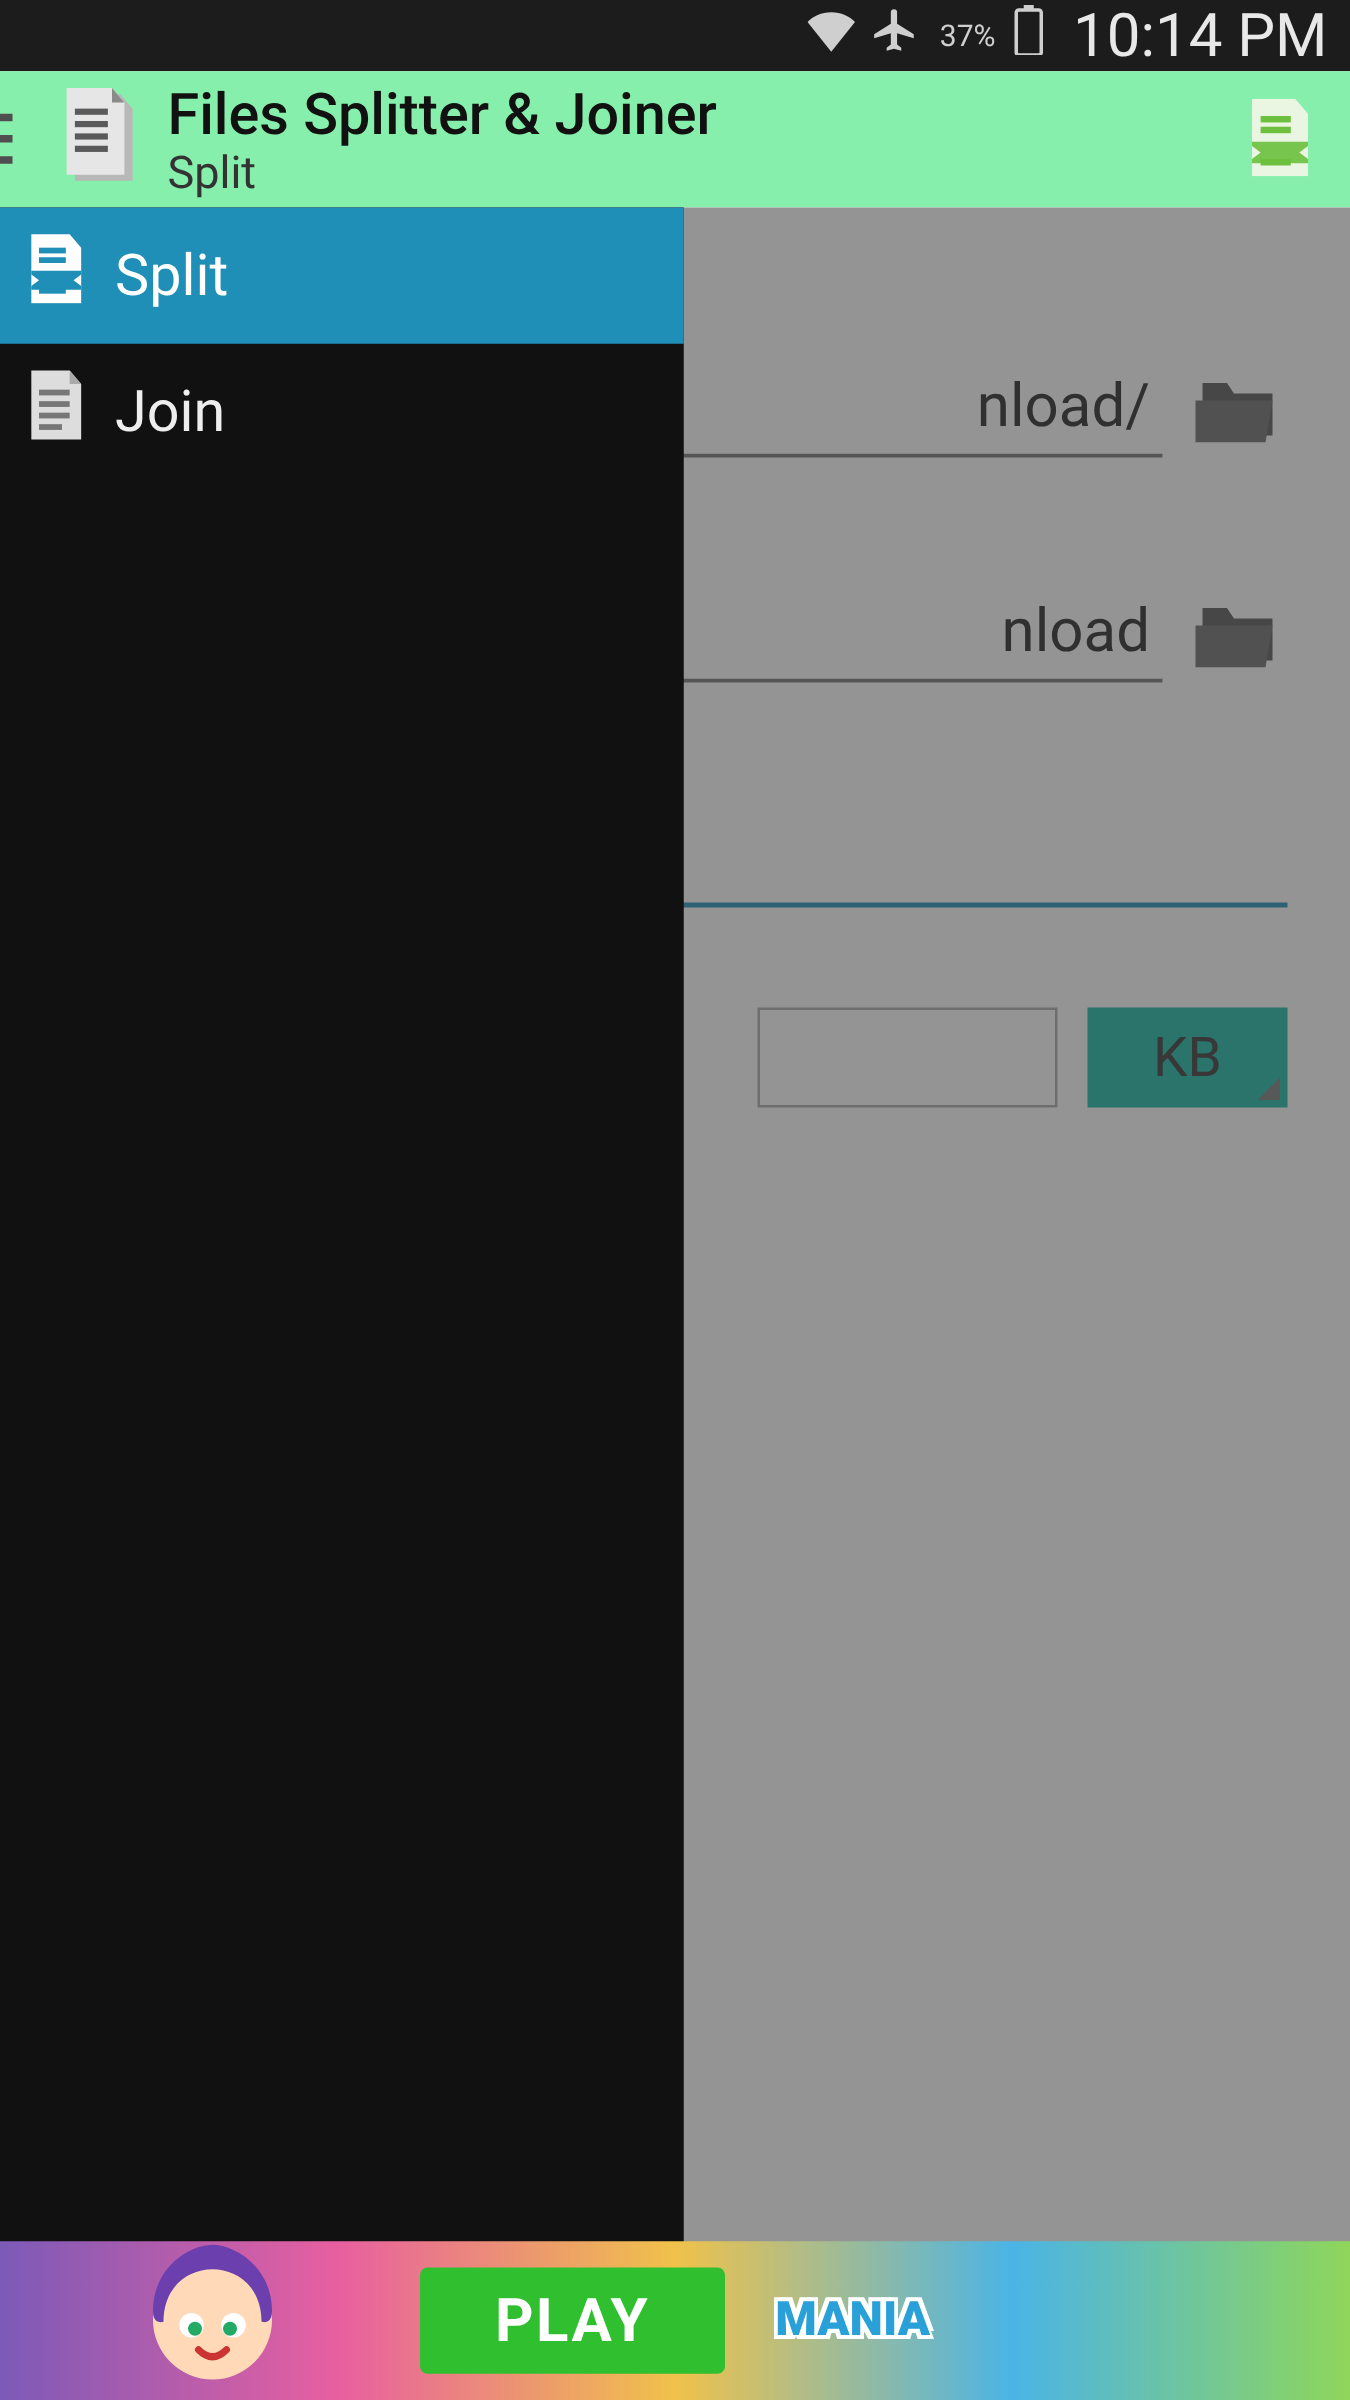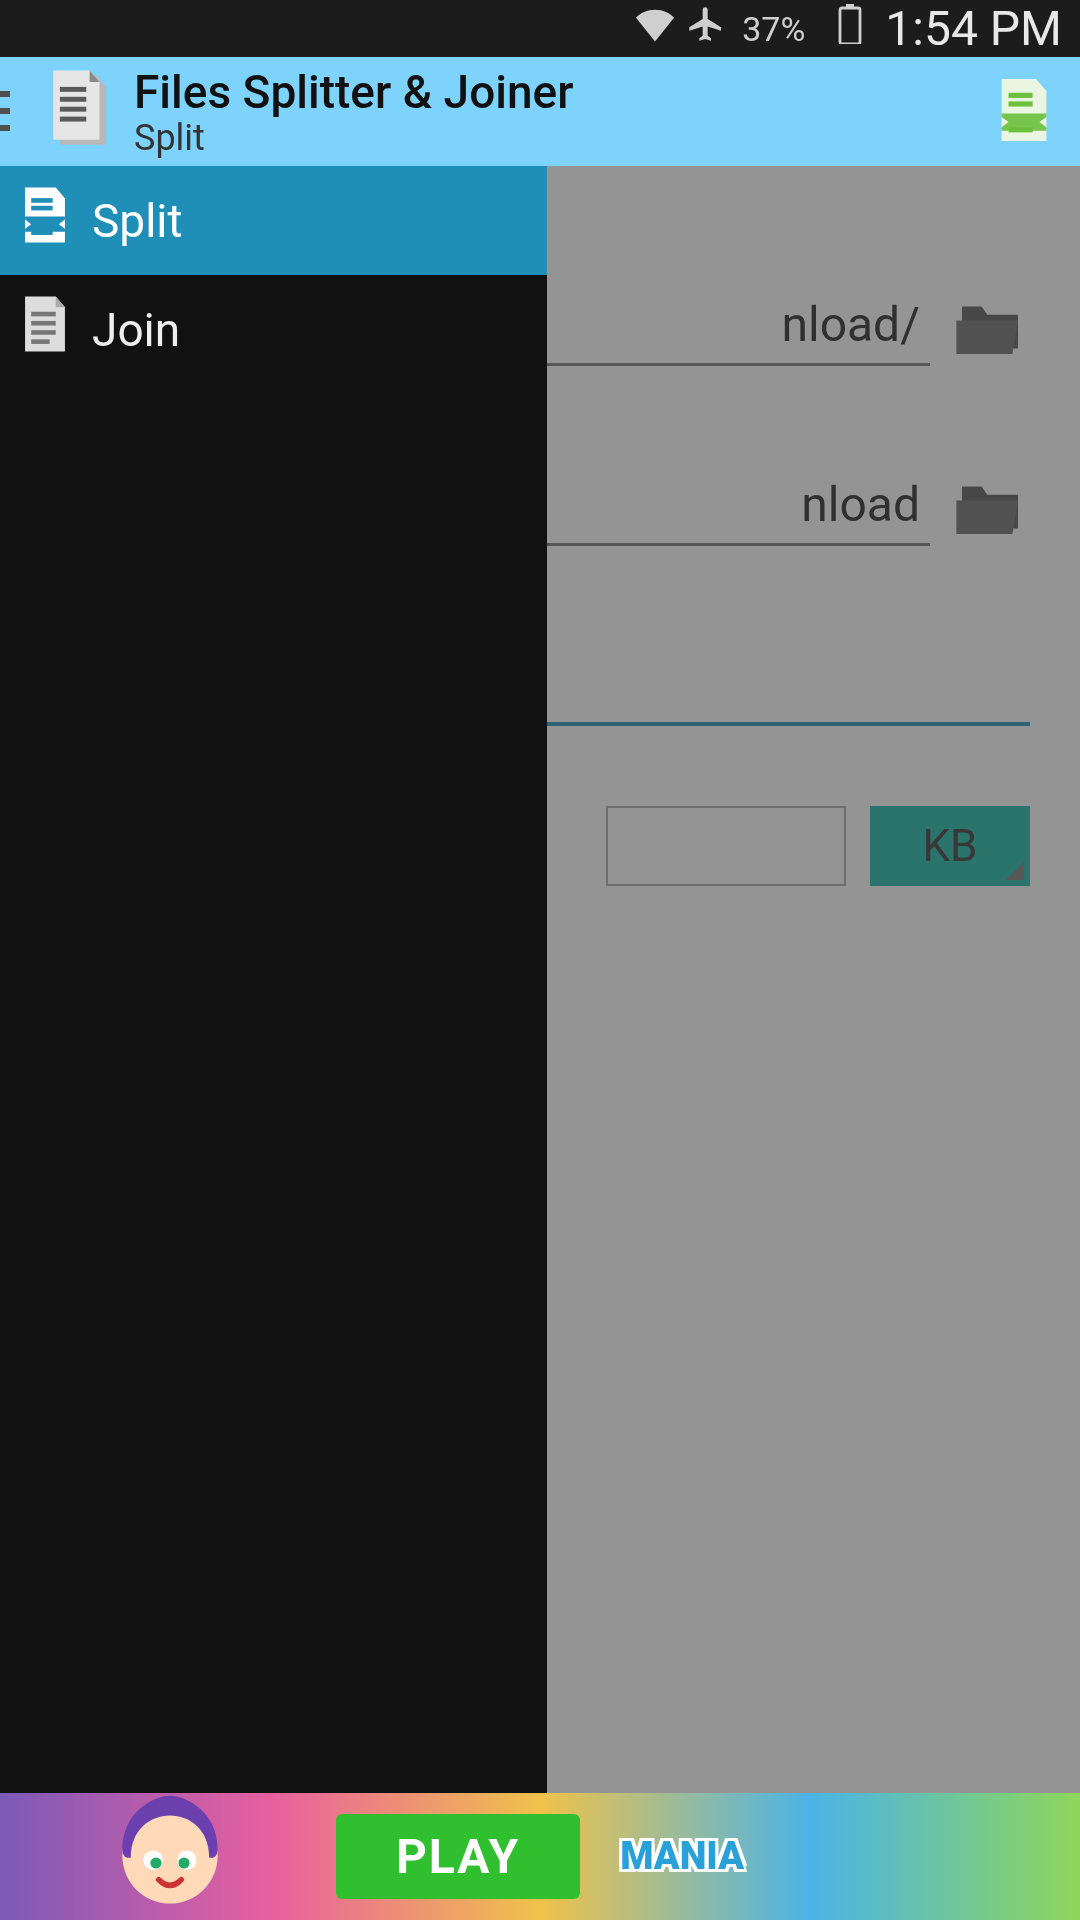--- a/index.html
+++ b/index.html
@@ -6,25 +6,25 @@
   html, body { width:1080px; height:1920px; background:#fff; overflow:hidden; }
 
   
   .status-bar {
     height:57px; background:#1c1c1c; color:#cfcfcf;
     display:flex; align-items:center; justify-content:flex-end;
     padding-right:18px; font-size:40px; font-weight:400;
   }
   .status-bar .icons { display:flex; align-items:center; gap:12px; }
   .status-bar .time { font-size:48px; margin-left:10px; color:#e8e8e8;}
-  .status-bar .pct { font-size:34px; margin-left:4px; margin-right:20px;}
+  .status-bar .pct { font-size:24px; margin-left:4px; margin-right:2px;}
 
   
   .action-bar {
-    height:109px; background:#7dd3fc;
+    height:109px; background:#86efac;
     display:flex; align-items:center; padding:0 20px;
     position:relative;
   }
   .action-bar .hamburger-frag {
     width:10px; height:40px; position:absolute; left:0; top:34px;
     display:flex; flex-direction:column; justify-content:space-between;
   }
   .action-bar .hamburger-frag span { height:6px; background:#4f4f4f; }
   .action-bar .appicon { margin-left:30px; margin-right:18px; }
   .action-bar .titles { display:flex; flex-direction:column; }
@@ -117,21 +117,21 @@
         </svg>
     </span>
     <span class="pct">37%</span>
     <span>
       <svg width="26" height="40" viewBox="0 0 12 20" fill="#cfcfcf">
           <rect x="1" y="2" width="10" height="18" rx="1" fill="none" stroke="#cfcfcf" stroke-width="1.4"></rect>
           <rect x="4" y="0" width="4" height="2"></rect>
           <path d="M6 5l-3 7h2l-1 4 4-7H6l1-4z" fill="#1c1c1c"></path>
         </svg>
     </span>
-    <span class="time">1:54 PM</span>
+    <span class="time">10:14 PM</span>
   </div>
 </div>
 
 <div class="action-bar">
   <div class="hamburger-frag">
     <span></span>
       <span></span>
       <span></span>
   </div>
   <span class="appicon">

